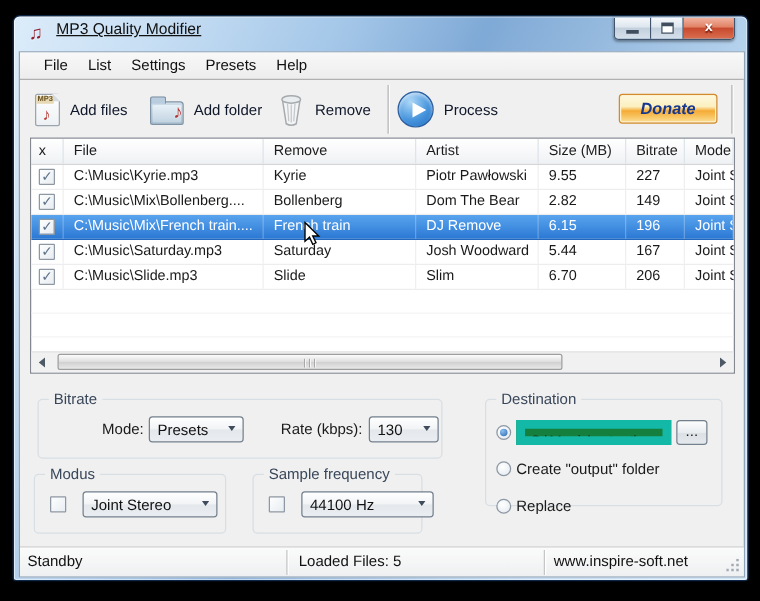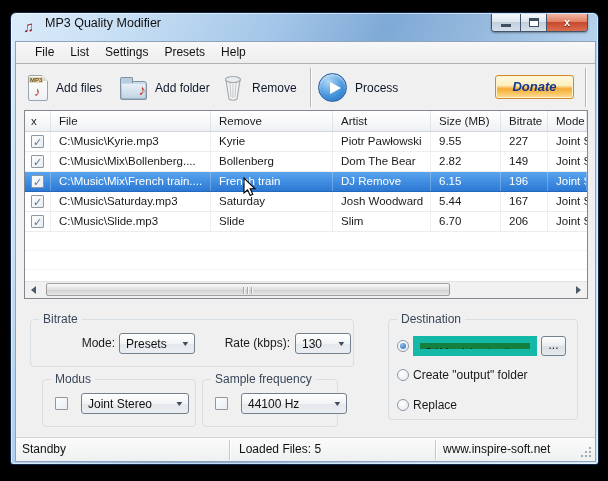--- a/index.html
+++ b/index.html
@@ -8,21 +8,21 @@
   .stage { position:relative; width:608px; height:481px; background:#000; }
 
   
   .window { position:absolute; left:10px; top:12px; width:589px; height:453px;
     border:1px solid #0f2747; border-radius:6px 6px 3px 3px;
     background:linear-gradient(115deg,#dcecfa 0%,#c5ddf3 16%,#a3c6e8 34%,#7fa9d6 48%,#96bade 60%,#bcd7f0 78%,#cfe4f6 100%);
     box-shadow:inset 0 0 0 1px rgba(255,255,255,.55); }
   .titlebar { position:absolute; left:0; top:0; right:0; height:28px; }
   .app-icon { position:absolute; left:12px; top:5px; font-size:15px; color:#8f1d2c;
     text-shadow:0 1px 1px rgba(255,255,255,.6); }
-  .title-text { position:absolute; left:34px; top:3px; font-size:12.5px; color:#111; }
+  .title-text { position:absolute; left:34px; top:3px; font-size:12.5px; color:#111;text-decoration:underline; }
 
   .winbtns { position:absolute; top:1px; right:10px; height:18px; display:flex;
     border:1px solid #42546b; border-top:none; border-radius:0 0 4px 4px; overflow:hidden;
     box-shadow:0 1px 2px rgba(0,0,0,.35); }
   .wbtn { width:29px; height:17px; position:relative;
     background:linear-gradient(#f6f9fc,#dde5ee 45%,#c2cfdd 50%,#d6e0eb);
     border-right:1px solid #42546b; }
   .wbtn.max { width:26px; }
   .wbtn.close { width:40px; border-right:none;
     background:linear-gradient(#f2b5a2,#e3殊 45%,#c8492e 50%,#d96f4f);
@@ -298,39 +298,39 @@
           <span class="cval">Presets</span>
           <span class="carr">▼</span>
         </div>
         <span class="ctl-label" style="left:150px;top:13px;width:109px;text-align:right">Rate (kbps):</span>
         <div class="combo" style="left:264px;top:13px;width:56px">
           <span class="cval">130</span>
           <span class="carr">▼</span>
         </div>
       </div>
 
-      <div class="group" style="left:26px;top:337px;width:154px;height:48px">
+      <div class="group" style="left:11px;top:337px;width:154px;height:48px">
         <span class="group-label">Modus</span>
         <span class="cb" style="position:absolute;left:12px;top:17px"></span>
         <div class="combo" style="left:38px;top:13px;width:108px">
           <span class="cval">Joint Stereo</span>
           <span class="carr">▼</span>
         </div>
       </div>
 
       <div class="group" style="left:186px;top:337px;width:136px;height:48px">
         <span class="group-label">Sample frequency</span>
         <span class="cb" style="position:absolute;left:12px;top:17px"></span>
         <div class="combo" style="left:38px;top:13px;width:106px">
           <span class="cval">44100 Hz</span>
           <span class="carr">▼</span>
         </div>
       </div>
 
-      <div class="group" style="left:372px;top:277px;width:190px;height:101px">
+      <div class="group" style="left:372px;top:277px;width:190px;height:86px">
         <span class="group-label">Destination</span>
         <span class="radio sel" style="left:8px;top:20px"></span>
         <div class="txtfield" style="left:24px;top:16px;width:124px">C:\Music\output\</div>
         <div class="browse-btn" style="left:152px;top:16px">...</div>
         <span class="radio" style="left:8px;top:49px"></span>
         <span class="ctl-label" style="left:24px;top:45px">Create "output" folder</span>
         <span class="radio" style="left:8px;top:79px"></span>
         <span class="ctl-label" style="left:24px;top:75px">Replace</span>
       </div>
 

